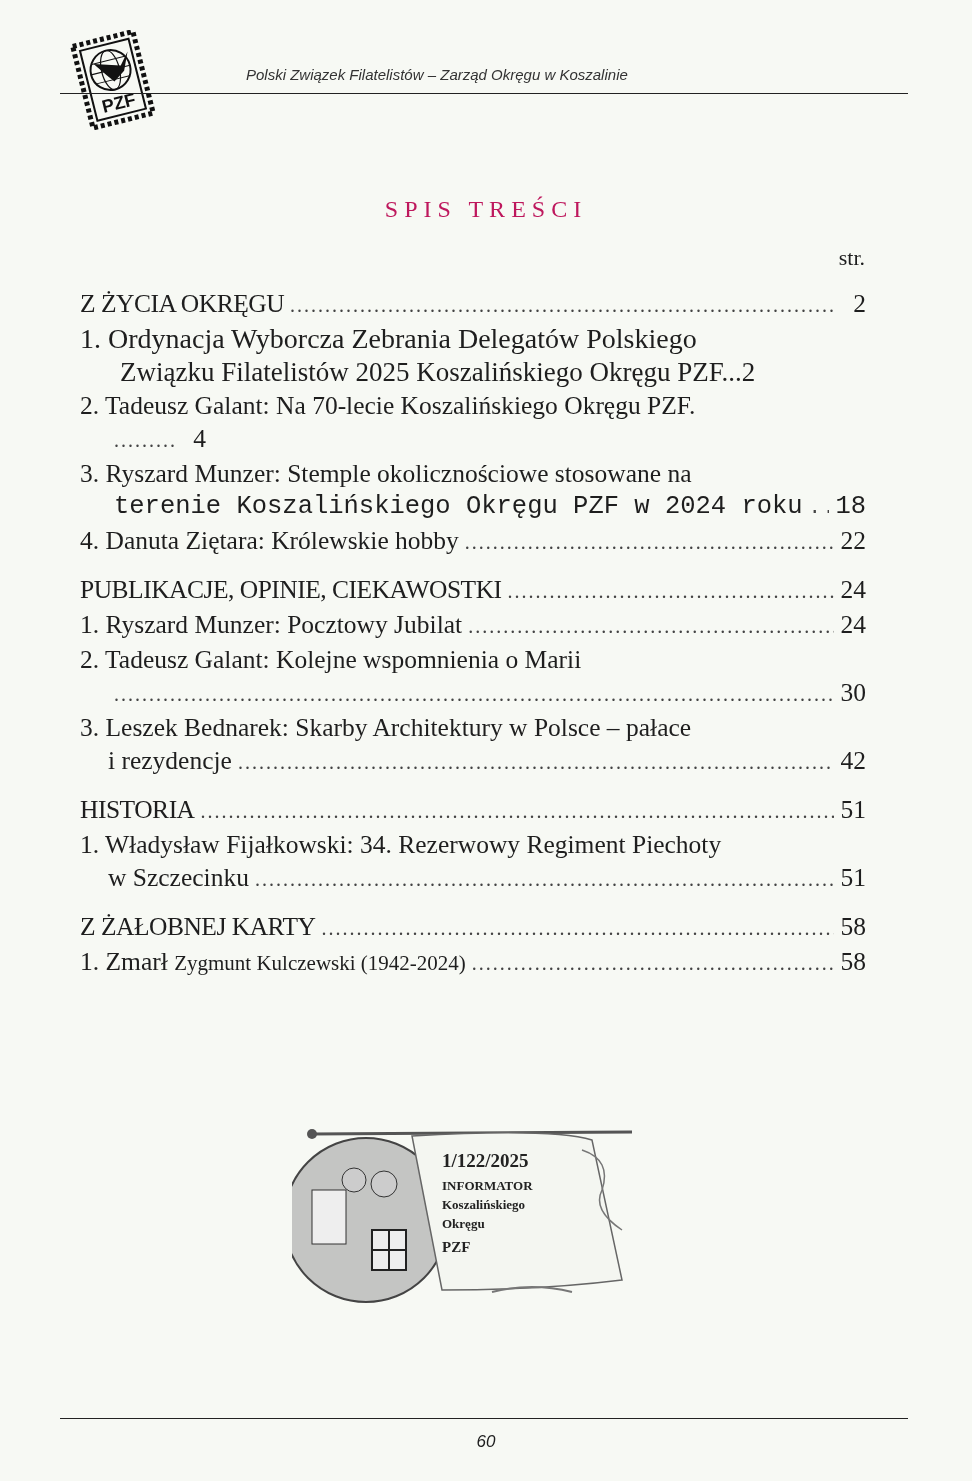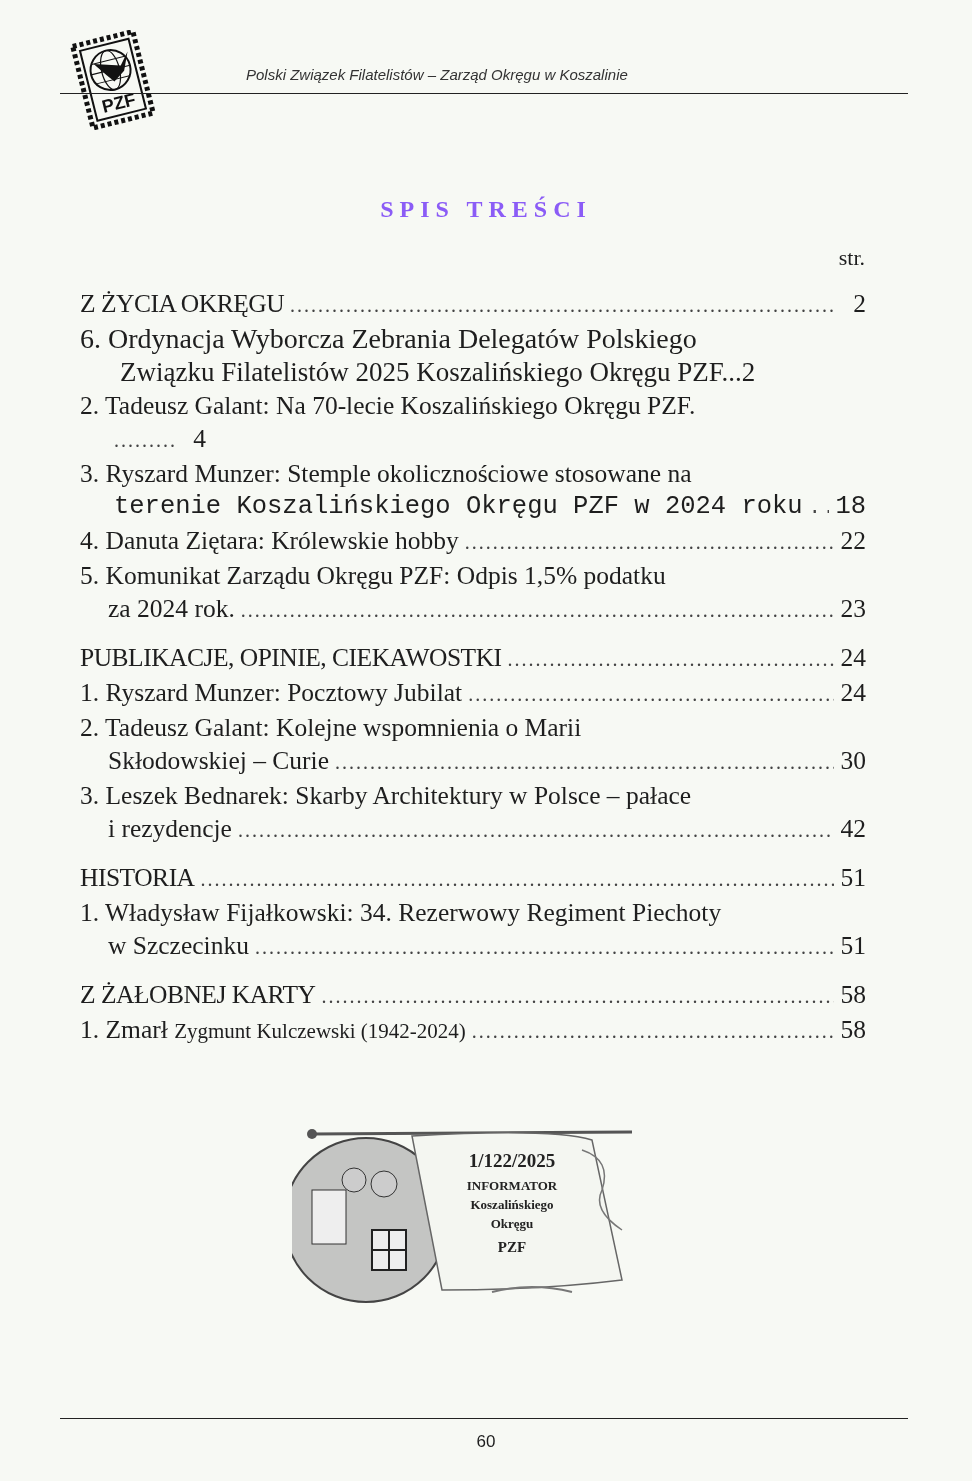--- a/index.html
+++ b/index.html
@@ -16,21 +16,21 @@
       position: absolute; left: 246px; top: 66px;
       font-family: "Liberation Sans", sans-serif; font-style: italic;
       font-size: 15px; color: #333;
     }
     .header-rule {
       position: absolute; left: 60px; top: 93px; width: 848px; height: 0;
       border-top: 1.6px solid #222;
     }
     .toc-title {
       position: absolute; left: 0; width: 972px; top: 196px; text-align: center;
-      font-size: 24px; font-weight: bold; letter-spacing: 6px; color: #8b5cf6;
+      font-size: 24px; font-weight: normal; letter-spacing: 6px; color: #be185d;
     }
     .str-label { position: absolute; right: 107px; top: 245px; font-size: 22px; }
     .toc { position: absolute; left: 80px; top: 287px; width: 786px; }
     .row {
       display: flex; align-items: baseline; font-size: 25.5px; line-height: 33px;
       white-space: nowrap;
     }
     .row .label { flex: 0 0 auto; }
     .row .leader {
       flex: 1 1 auto; overflow: hidden; margin: 0 6px;
@@ -43,33 +43,33 @@
     .row.plain .label { white-space: nowrap; }
     .indent { padding-left: 40px; }
     .indent2 { padding-left: 28px; }
     .gap { height: 14px; }
     .section .label { letter-spacing: -0.5px; text-align: right; }
     .small-name { font-size: 21px; }
     .vignette {
       position: absolute; left: 292px; top: 1120px; width: 356px; height: 200px;
     }
     .vignette-text {
-      position: absolute; left: 150px; top: 30px; width: 140px; text-align: center;
+      position: absolute; left: 150px; top: 30px; width: 140px; 
       font-family: "Liberation Serif", serif; font-weight: bold; color: #222;
     }
     .v-issue { font-size: 19px; margin-bottom: 4px; }
     .v-line { font-size: 13px; line-height: 19px; }
     .v-pzf { font-size: 15px; margin-top: 6px; }
     .footer-rule {
       position: absolute; left: 60px; top: 1418px; width: 848px; height: 0;
       border-top: 1.6px solid #222;
     }
     .footer-page {
       position: absolute; left: 0; width: 972px; top: 1432px; text-align: center;
-      font-family: "Liberation Sans", sans-serif; font-size: 17px;
+      font-family: "Liberation Sans", sans-serif; font-style: italic; font-size: 17px;
     }
   </style>
 </head>
 <body>
 
 <div class="header-logo">
   <svg width="96" height="100" viewBox="0 0 96 100">
     <g transform="rotate(-14 48 50)">
       <rect x="18" y="8" width="62" height="84" fill="#f7f9f4" stroke="#111" stroke-width="5" stroke-dasharray="4 3"></rect>
       <rect x="24" y="14" width="50" height="72" fill="none" stroke="#111" stroke-width="2"></rect>
@@ -91,21 +91,21 @@
 
 <div class="toc">
 
   <div class="row section">
     <span class="label">Z ŻYCIA OKRĘGU</span>
     <span class="leader"></span>
     <span class="page">2</span>
   </div>
   <div>
     <div class="row plain" style="font-size:28px;line-height:33px;">
-        <span class="label">6. Ordynacja Wyborcza Zebrania Delegatów  Polskiego</span>
+        <span class="label">1. Ordynacja Wyborcza Zebrania Delegatów  Polskiego</span>
       </div>
     <div class="row indent" style="font-size:27px;line-height:34px;">
       <span class="label">Związku Filatelistów 2025 Koszalińskiego Okręgu PZF...</span>
       <span class="page" style="min-width:0">2</span>
     </div>
   </div>
   <div>
     <div class="row plain">
         <span class="label">2. Tadeusz Galant: Na  70-lecie  Koszalińskiego Okręgu PZF.</span>
       </div>
@@ -122,49 +122,38 @@
       <span class="label">terenie  Koszalińskiego  Okręgu PZF w  2024  roku</span>
       <span class="leader"></span>
       <span class="page">18</span>
     </div>
   </div>
   <div class="row">
     <span class="label">4. Danuta Ziętara: Królewskie hobby</span>
     <span class="leader"></span>
     <span class="page">22</span>
   </div>
-  <div>
-    <div class="row plain">
-        <span class="label">5. Komunikat Zarządu Okręgu PZF: Odpis 1,5% podatku</span>
-      </div>
-    <div class="row indent2">
-      <span class="label">za 2024 rok.</span>
-      <span class="leader"></span>
-      <span class="page">23</span>
-    </div>
-  </div>
 
   <div class="gap"></div>
 
   <div class="row section">
     <span class="label">PUBLIKACJE, OPINIE, CIEKAWOSTKI</span>
     <span class="leader"></span>
     <span class="page">24</span>
   </div>
   <div class="row">
     <span class="label">1. Ryszard Munzer: Pocztowy Jubilat</span>
     <span class="leader"></span>
     <span class="page">24</span>
   </div>
   <div>
     <div class="row plain">
         <span class="label">2. Tadeusz Galant: Kolejne wspomnienia o Marii</span>
       </div>
     <div class="row indent2">
-      <span class="label">Skłodowskiej – Curie</span>
       <span class="leader"></span>
       <span class="page">30</span>
     </div>
   </div>
   <div>
     <div class="row plain">
         <span class="label">3. Leszek Bednarek: Skarby Architektury w Polsce – pałace</span>
       </div>
     <div class="row indent2">
       <span class="label">i rezydencje</span>

